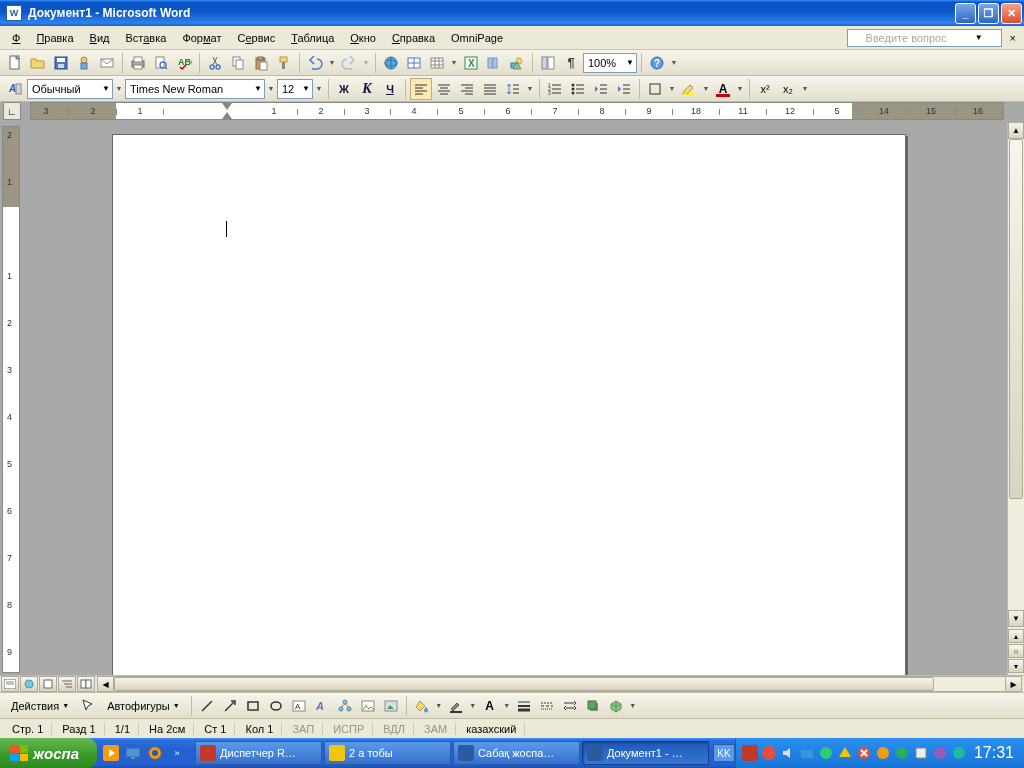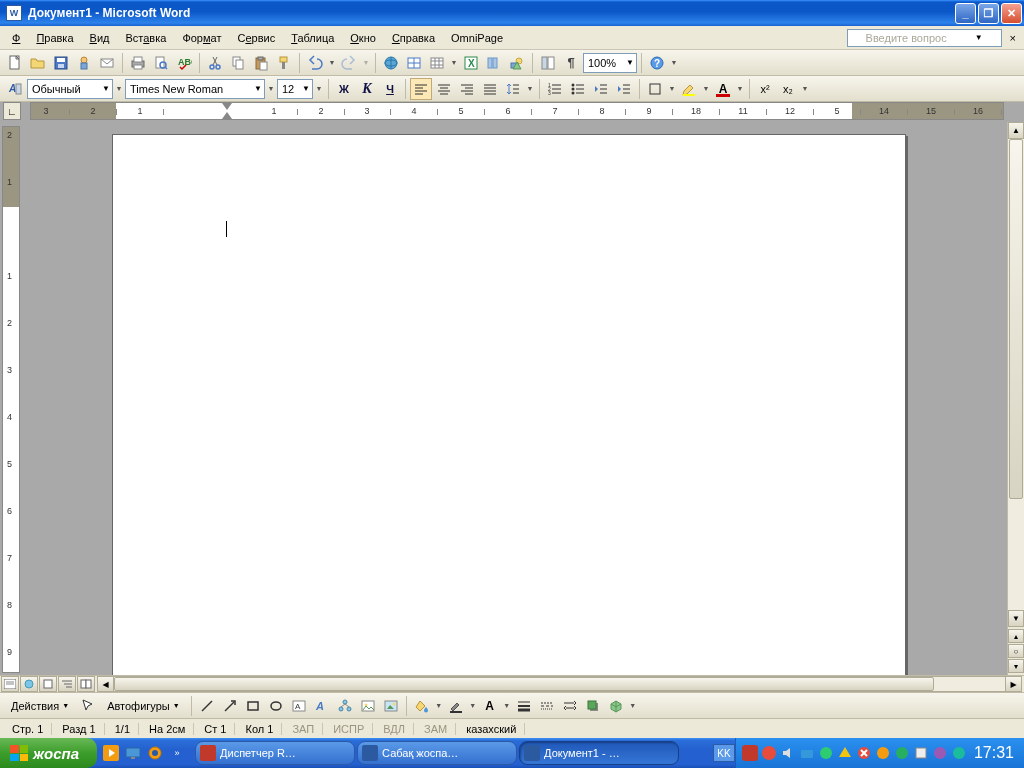--- a/index.html
+++ b/index.html
@@ -81,21 +81,21 @@
 .statusbar .dim { color: #9a9580; }
 
 
 .taskbar { height: 30px; background: linear-gradient(to bottom, #3c91f7 0%, #2a6ed9 8%, #2460cf 40%, #2460cf 88%, #1850b8 100%); display: flex; align-items: center; color: #fff; font-size: 11px; }
 .start-btn { height: 30px; padding: 0 18px 0 10px; background: linear-gradient(to bottom, #69b957 0%, #3c9d2b 50%, #2b8a1d 100%); border-radius: 0 10px 10px 0; display: flex; align-items: center; font-weight: bold; font-style: italic; font-size: 15px; }
 .start-btn .win-logo { width: 18px; height: 16px; margin-right: 5px; display: grid; grid-template-columns: 1fr 1fr; grid-template-rows: 1fr 1fr; gap: 1px; }
 .win-logo span:nth-child(1){background:#f35325}.win-logo span:nth-child(2){background:#81bc06}.win-logo span:nth-child(3){background:#05a6f0}.win-logo span:nth-child(4){background:#ffba08}
 .ql { display: flex; align-items: center; gap: 2px; padding: 0 4px; }
 .ql .qbtn { width: 20px; height: 22px; display: flex; align-items: center; justify-content: center; }
 .taskitems { display: flex; flex: 1; gap: 2px; padding: 0 4px; overflow: hidden; }
-.taskitem { height: 24px; min-width: 118px; max-width: 160px; flex: 1; background: linear-gradient(#5a9ae8, #3470cf); border: 1px solid #2c5aa8; border-radius: 8px; display: flex; align-items: center; padding: 0 4px; gap: 4px; color: #fff; overflow: hidden; white-space: nowrap; }
+.taskitem { height: 24px; min-width: 118px; max-width: 160px; flex: 1; background: linear-gradient(#5a9ae8, #3470cf); border: 1px solid #2c5aa8; border-radius: 0; display: flex; align-items: center; padding: 0 4px; gap: 4px; color: #fff; overflow: hidden; white-space: nowrap; }
 .taskitem.active { background: linear-gradient(#1f58b8, #3576d6); border: 1px solid #14418a; box-shadow: inset 1px 1px 2px rgba(0,0,0,.3); }
 .taskitem .ticon { width: 16px; height: 16px; flex-shrink: 0; }
 .lang { width: 22px; height: 18px; background: #5a9ae8; border: 1px solid #2c5aa8; display: flex; align-items: center; justify-content: center; font-size: 10px; margin: 0 0; }
 .tray { height: 30px; background: linear-gradient(#2a90ef, #1874d6); padding: 0 6px; display: flex; align-items: center; gap: 3px; border-left: 1px solid #1a5cb8; }
 .tray .ticon { width: 16px; height: 16px; }
 .clock { font-size: 16px; color: #fff; padding: 0 4px; }
 </style>
 </head>
 <body>
 
@@ -730,20 +730,26 @@
   </div>
   <div class="taskitems" id="taskitems">
       <div class="taskitem">
         <span class="ticon"><svg width="16" height="16" viewBox="0 0 16 16">
             <rect width="16" height="16" rx="2" fill="#c0392b"></rect>
           </svg></span>
         <span>Диспетчер R…</span>
       </div>
       <div class="taskitem">
         <span class="ticon"><svg width="16" height="16" viewBox="0 0 16 16">
+            <rect width="16" height="16" rx="2" fill="#f1c40f"></rect>
+          </svg></span>
+        <span>2 а тобы</span>
+      </div>
+      <div class="taskitem">
+        <span class="ticon"><svg width="16" height="16" viewBox="0 0 16 16">
             <rect width="16" height="16" rx="2" fill="#2c5aa0"></rect>
           </svg></span>
         <span>Сабақ  жоспа…</span>
       </div>
       <div class="taskitem active">
         <span class="ticon"><svg width="16" height="16" viewBox="0 0 16 16">
             <rect width="16" height="16" rx="2" fill="#2c5aa0"></rect>
           </svg></span>
         <span>Документ1 - …</span>
       </div>

